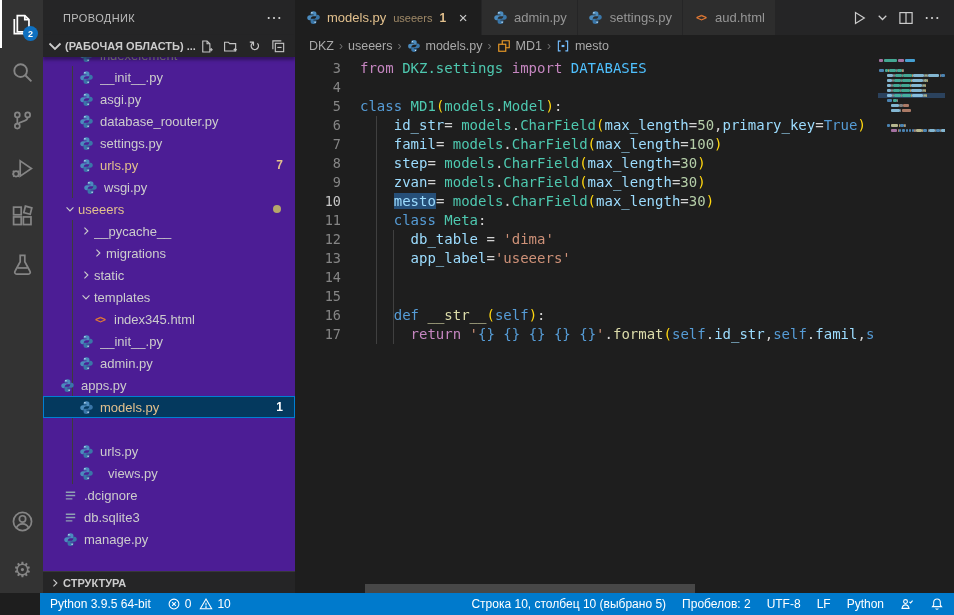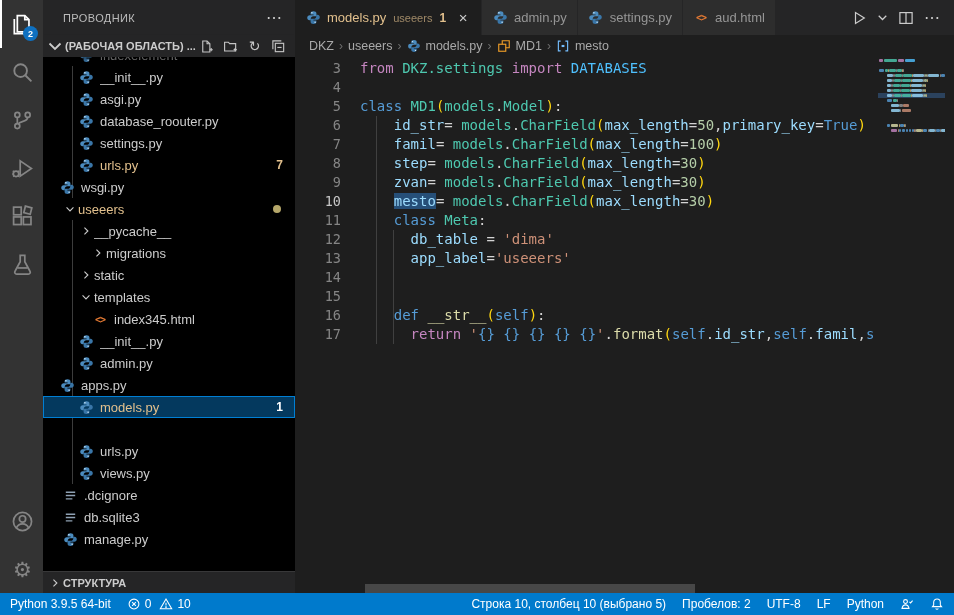--- a/index.html
+++ b/index.html
@@ -13,21 +13,21 @@
   .ab-item{position:relative;height:48px;display:flex;align-items:center;justify-content:center;
     color:#858585;cursor:pointer;border-left:2px solid transparent}
   .ab-item.active{color:#ffffff;border-left:2px solid #ffffff}
   .ab-item svg{width:23px;height:23px}
   .ab-badge{position:absolute;right:5px;bottom:7px;min-width:15px;height:15px;border-radius:50%;
     background:#0e70c0;color:#fff;font-size:9px;font-weight:bold;display:flex;align-items:center;justify-content:center}
   .ab-spacer{flex:1}
   .gl-gear{font-size:21px;line-height:1}
 
   
-  #sidebar{position:relative;width:252px;background:#000000;flex-shrink:0;overflow:hidden}
+  #sidebar{position:relative;width:252px;background:#4c1d95;flex-shrink:0;overflow:hidden}
   .sb-head{position:relative;z-index:3;height:35px;background:#252526;display:flex;align-items:center;
     padding:0 12px 0 20px;font-size:11px;color:#bbbbbb;letter-spacing:.4px}
   .sb-head .grow{flex:1}
   .sb-more{color:#cccccc;font-size:15px;cursor:pointer}
   .sb-section{position:relative;z-index:3;height:22px;background:#252526;display:flex;align-items:center;
     padding:0 8px 0 4px;font-size:11px;font-weight:bold;color:#cccccc;
     box-shadow:0 3px 3px rgba(0,0,0,.35)}
   .sb-section .sec-label{white-space:nowrap;overflow:hidden;margin-left:2px;flex:1}
   .sec-actions{display:flex;gap:7px;align-items:center}
   .sec-actions .act{width:17px;height:17px;display:flex;align-items:center;justify-content:center;
@@ -296,21 +296,21 @@
               <svg viewBox="0 0 16 16">
                 <path fill="#4b8bbe" d="M7.9 1.2c-1.9 0-3 .8-3 2.1v1.6h3.2v.6H3.9c-1.4 0-2.6 1-2.6 2.7 0 1.6 1 2.7 2.5 2.7h1.3V9.2c0-1.4 1.2-2.5 2.7-2.5h3.3V3.3c0-1.2-1.2-2.1-3.2-2.1z"></path>
                 <circle fill="#d8ecf8" cx="6.3" cy="2.9" r=".75"></circle>
                 <path fill="#3a76a8" d="M8.1 14.8c1.9 0 3-.8 3-2.1v-1.6H7.9v-.6h4.2c1.4 0 2.6-1 2.6-2.7 0-1.6-1-2.7-2.5-2.7h-1.3v1.7c0 1.4-1.2 2.5-2.7 2.5H4.9v3.4c0 1.2 1.2 2.1 3.2 2.1z"></path>
                 <circle fill="#d8ecf8" cx="9.7" cy="13.1" r=".75"></circle>
               </svg>
             </span>
             <span class="tlabel">urls.py</span>
             <span class="tbadge">7</span>
           </div>
-          <div class="trow" style="top: 176px; padding-left: 16px;">
+          <div class="trow" style="top: 176px; padding-left: 39px;">
             <span class="ficon">
               <svg viewBox="0 0 16 16">
                 <path fill="#4b8bbe" d="M7.9 1.2c-1.9 0-3 .8-3 2.1v1.6h3.2v.6H3.9c-1.4 0-2.6 1-2.6 2.7 0 1.6 1 2.7 2.5 2.7h1.3V9.2c0-1.4 1.2-2.5 2.7-2.5h3.3V3.3c0-1.2-1.2-2.1-3.2-2.1z"></path>
                 <circle fill="#d8ecf8" cx="6.3" cy="2.9" r=".75"></circle>
                 <path fill="#3a76a8" d="M8.1 14.8c1.9 0 3-.8 3-2.1v-1.6H7.9v-.6h4.2c1.4 0 2.6-1 2.6-2.7 0-1.6-1-2.7-2.5-2.7h-1.3v1.7c0 1.4-1.2 2.5-2.7 2.5H4.9v3.4c0 1.2 1.2 2.1 3.2 2.1z"></path>
                 <circle fill="#d8ecf8" cx="9.7" cy="13.1" r=".75"></circle>
               </svg>
             </span>
             <span class="tlabel">wsgi.py</span>
           </div>
@@ -410,21 +410,21 @@
             <span class="ficon">
               <svg viewBox="0 0 16 16">
                 <path fill="#4b8bbe" d="M7.9 1.2c-1.9 0-3 .8-3 2.1v1.6h3.2v.6H3.9c-1.4 0-2.6 1-2.6 2.7 0 1.6 1 2.7 2.5 2.7h1.3V9.2c0-1.4 1.2-2.5 2.7-2.5h3.3V3.3c0-1.2-1.2-2.1-3.2-2.1z"></path>
                 <circle fill="#d8ecf8" cx="6.3" cy="2.9" r=".75"></circle>
                 <path fill="#3a76a8" d="M8.1 14.8c1.9 0 3-.8 3-2.1v-1.6H7.9v-.6h4.2c1.4 0 2.6-1 2.6-2.7 0-1.6-1-2.7-2.5-2.7h-1.3v1.7c0 1.4-1.2 2.5-2.7 2.5H4.9v3.4c0 1.2 1.2 2.1 3.2 2.1z"></path>
                 <circle fill="#d8ecf8" cx="9.7" cy="13.1" r=".75"></circle>
               </svg>
             </span>
             <span class="tlabel">urls.py</span>
           </div>
-          <div class="trow" style="top: 462px; padding-left: 35px;">
+          <div class="trow" style="top: 462px; padding-left: 35px; gap: 8px;">
             <span class="ficon">
               <svg viewBox="0 0 16 16">
                 <path fill="#4b8bbe" d="M7.9 1.2c-1.9 0-3 .8-3 2.1v1.6h3.2v.6H3.9c-1.4 0-2.6 1-2.6 2.7 0 1.6 1 2.7 2.5 2.7h1.3V9.2c0-1.4 1.2-2.5 2.7-2.5h3.3V3.3c0-1.2-1.2-2.1-3.2-2.1z"></path>
                 <circle fill="#d8ecf8" cx="6.3" cy="2.9" r=".75"></circle>
                 <path fill="#3a76a8" d="M8.1 14.8c1.9 0 3-.8 3-2.1v-1.6H7.9v-.6h4.2c1.4 0 2.6-1 2.6-2.7 0-1.6-1-2.7-2.5-2.7h-1.3v1.7c0 1.4-1.2 2.5-2.7 2.5H4.9v3.4c0 1.2 1.2 2.1 3.2 2.1z"></path>
                 <circle fill="#d8ecf8" cx="9.7" cy="13.1" r=".75"></circle>
               </svg>
             </span>
             <span class="tlabel">views.py</span>
           </div>
@@ -704,21 +704,21 @@
             <div class="mm-seg" style="left: 62.1px; top: 72px; width: 1.05px; background: rgb(154, 154, 154); opacity: 0.8;"></div>
             <div class="mm-seg" style="left: 63.15px; top: 72px; width: 5.25px; background: rgb(156, 220, 254); opacity: 0.8;"></div>
           </div>
         <div id="hscroll" style="left: 70px; width: 330px; top: 527px;"></div>
       <div class="iguide" style="left: 81px; top: 59px; height: 228px;"></div>
           <div class="iguide" style="left: 98px; top: 173px; height: 114px;"></div>
         </div>
     </div>
   </div>
 
-  <div id="status-bar" style="background: rgb(0, 122, 204);">
+  <div id="status-bar" style="background: rgb(0, 122, 204); margin-left: 40px;">
     <div id="status-left" style="display:flex;align-items:center">
         <div class="st-item">
           <span>Python 3.9.5 64-bit</span>
         </div>
         <div class="st-item">
           <span style="display: flex;">
             <svg viewBox="0 0 16 16" fill="none" stroke="#fff" stroke-width="1.2">
               <circle cx="8" cy="8" r="5.6"></circle>
               <path d="M5.9 5.9l4.2 4.2M10.1 5.9l-4.2 4.2"></path>
             </svg>

